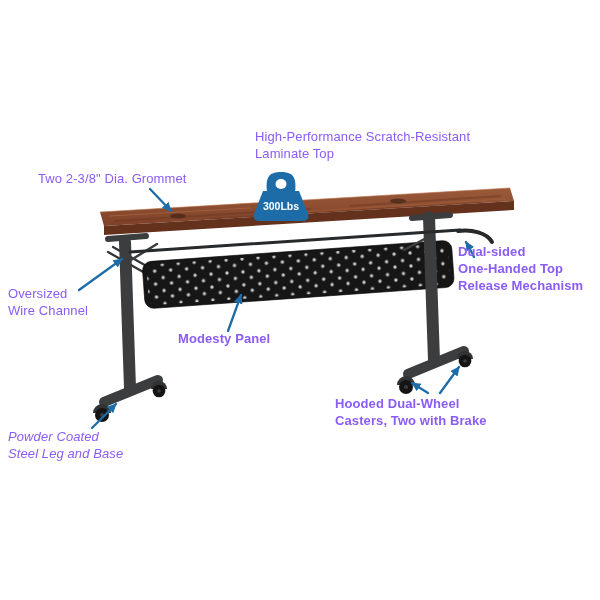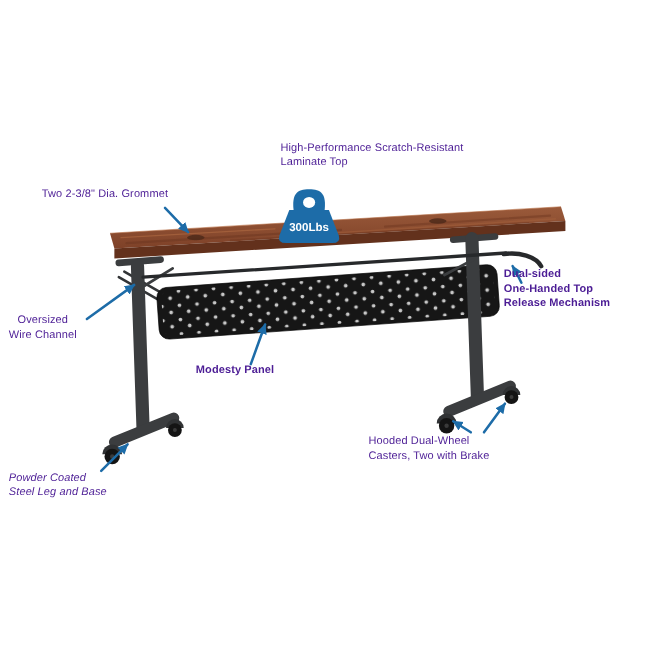--- a/index.html
+++ b/index.html
@@ -1,23 +1,23 @@
 <!DOCTYPE html>
 <html><head>
 <meta charset="utf-8">
 <style>
   html,body{margin:0;padding:0}
   body{width:600px;height:600px;background:#ffffff;font-family:"Liberation Sans",sans-serif}
   .stage{position:relative;width:600px;height:600px;background:#fff;overflow:hidden}
   .stage svg{position:absolute;left:0;top:0}
   .label{
     position:absolute;
-    font-size:10px;
+    font-size:13px;
     line-height:1.32;
-    color:#4c1d95;
+    color:#8b5cf6;
     white-space:pre-line;
     letter-spacing:.1px;
   }
   .weight-text{
     font-size:10.5px;
     font-weight:bold;
     fill:#ffffff;
     font-family:"Liberation Sans",sans-serif;
   }
 </style>
@@ -128,21 +128,21 @@
       <path d="M92,428 L116,404" marker-end="url(#arrowhead)"></path>
     </g>
   </svg>
 
   <div class="label" style="left:255px;top:128px;">High-Performance Scratch-Resistant
 Laminate Top</div>
   <div class="label" style="left:38px;top:170px;">Two 2-3/8" Dia. Grommet</div>
   <div class="label" style="left:458px;top:243px;font-weight:bold;">Dual-sided
 One-Handed Top
 Release Mechanism</div>
-  <div class="label" style="left:8px;top:285px;text-align:center;">Oversized
+  <div class="label" style="left:8px;top:285px;">Oversized
 Wire Channel</div>
   <div class="label" style="left:178px;top:330px;font-weight:bold;">Modesty Panel</div>
-  <div class="label" style="left:335px;top:395px;">Hooded Dual-Wheel
+  <div class="label" style="left:335px;top:395px;font-weight:bold;">Hooded Dual-Wheel
 Casters, Two with Brake</div>
   <div class="label" style="left:8px;top:428px;font-style:italic;">Powder Coated
 Steel Leg and Base</div>
 
 </div>
 
 </body></html>

